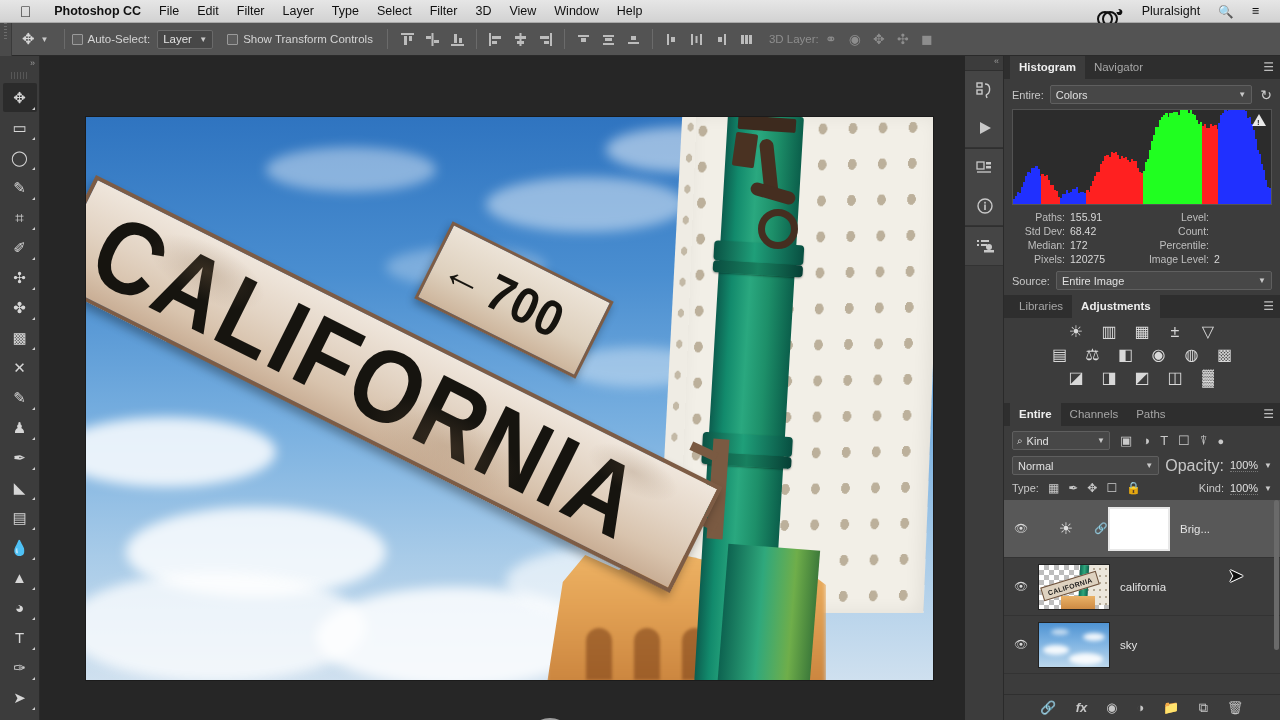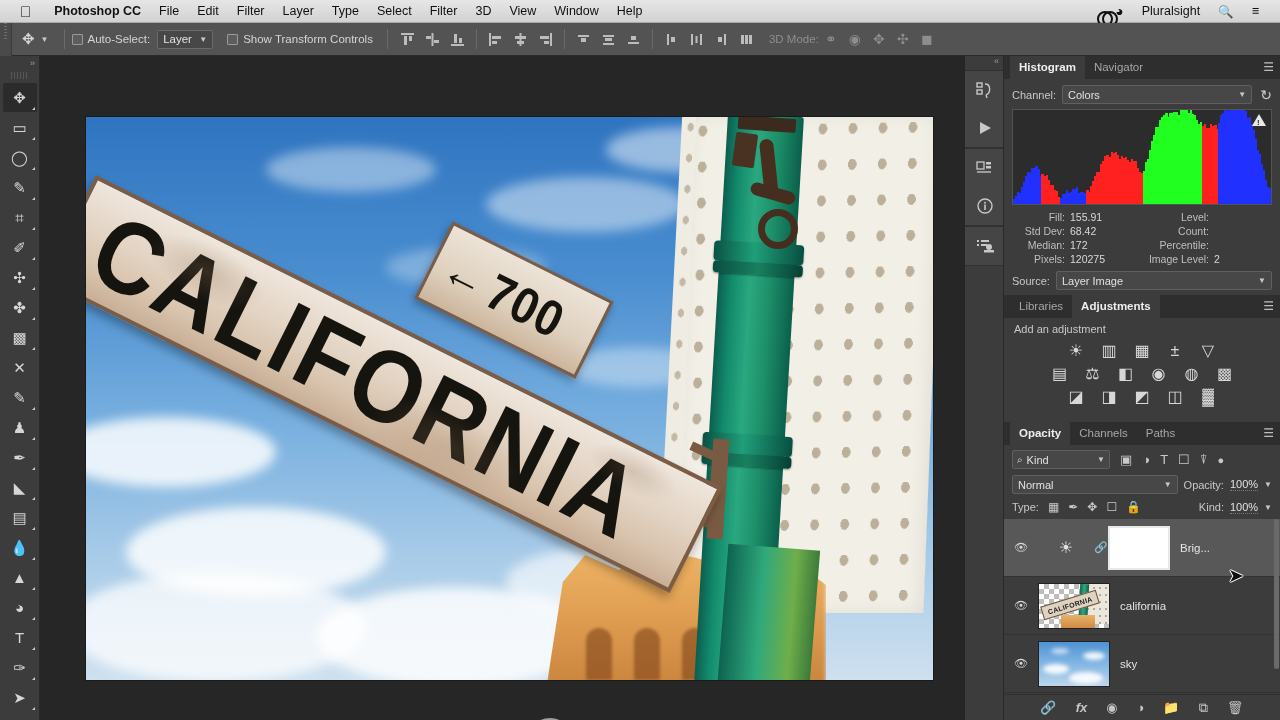--- a/index.html
+++ b/index.html
@@ -226,21 +226,21 @@
   .lyr-tools { display:flex; align-items:center; gap:10px; padding:5px 8px 3px; }
   .kind { display:flex; align-items:center; justify-content:space-between;
     background:#474747; border:1px solid #5f5f5f; border-radius:2px; height:19px;
     width:98px; padding:0 4px; font-size:11px; color:#e0e0e0; }
   .filt-ic { color:#c9c9c9; font-size:13px; }
 
   .blend-row { display:flex; align-items:center; gap:6px; padding:3px 8px; }
   .blend-dd { flex:1; display:flex; align-items:center; justify-content:space-between;
     background:#474747; border:1px solid #5f5f5f; border-radius:2px; height:19px;
     padding:0 5px; font-size:11px; color:#e0e0e0; }
-  .op-label { font-size:11px; color:#c8c8c8; }
+  .op-label { font-size:16px; color:#c8c8c8; }
   .op-val { font-size:11px; color:#e0e0e0; border-bottom:1px dotted #777; }
 
   .lock-row { display:flex; align-items:center; gap:9px; padding:3px 8px 5px;
     font-size:11px; color:#c8c8c8; }
 
   .layer { display:flex; align-items:center; height:58px;
     border-bottom:1px solid #333; padding:0 6px 0 0; }
   .layer.sel { background:#585858; }
   .eye { width:34px; text-align:center; color:#d9d9d9; font-size:11px; }
   .thumb { width:72px; height:46px; border:1px solid #222; }
@@ -416,21 +416,21 @@
         </div>
       <div class="align-btn">
           <svg width="15" height="15">
             <rect x="2" y="3" width="3" height="9" fill="#cfcfcf"></rect>
             <rect x="6" y="3" width="3" height="9" fill="#cfcfcf"></rect>
             <rect x="10" y="3" width="3" height="9" fill="#cfcfcf"></rect>
           </svg>
         </div>
     </div>
 
-    <span class="mode3d">3D Mode:</span>
+    <span class="mode3d">3D Layer:</span>
     <span class="icon3d">⚭</span>
     <span class="icon3d">◉</span>
     <span class="icon3d">✥</span>
     <span class="icon3d">✣</span>
     <span class="icon3d">◼</span>
   </div>
 
   <div class="toolbar">
     <div class="tb-top">»</div>
     <div class="tb-grip"></div>
@@ -634,21 +634,21 @@
 
   <div class="panels">
 
     <div class="tabstrip">
       <div class="tab active">Histogram</div>
       <div class="tab">Navigator</div>
       <div class="panel-menu">☰</div>
     </div>
     <div class="pbody">
       <div class="row">
-        <span>Channel:</span>
+        <span>Entire:</span>
         <div class="dd" style="flex:1;margin-left:6px;margin-right:8px">
           <span>Colors</span>
           <span class="caret">▼</span>
         </div>
         <span style="font-size:14px;color:#cfcfcf">↻</span>
       </div>
       <div class="histo">
         <div id="histo-bars">
             <div class="hbar" style="left: 0px; width: 2.43125px; height: 4.78116px; background: rgb(32, 48, 255);"></div>
             <div class="hbar" style="left: 2.03125px; width: 2.43125px; height: 1.4205px; background: rgb(255, 255, 255);"></div>
@@ -970,53 +970,52 @@
             <div class="hbar" style="left: 253.906px; width: 2.43125px; height: 16.9204px; background: rgb(32, 48, 255);"></div>
             <div class="hbar" style="left: 255.938px; width: 2.43125px; height: 2.27108px; background: rgb(255, 255, 255);"></div>
             <div class="hbar" style="left: 255.938px; width: 2.43125px; height: 7.00633px; background: rgb(255, 32, 255);"></div>
             <div class="hbar" style="left: 255.938px; width: 2.43125px; height: 16.4597px; background: rgb(32, 48, 255);"></div>
             <div class="hbar" style="left: 257.969px; width: 2.43125px; height: 3.46375px; background: rgb(255, 32, 255);"></div>
             <div class="hbar" style="left: 257.969px; width: 2.43125px; height: 10.1851px; background: rgb(32, 48, 255);"></div>
           </div>
         <div class="warn"></div>
       </div>
       <div class="stats" id="histo-stats">
-          <div class="lab">Fill:</div>
+          <div class="lab">Paths:</div>
           <div class="val">155.91</div>
           <div class="lab">Level:</div>
           <div class="val"></div>
           <div class="lab">Std Dev:</div>
           <div class="val">68.42</div>
           <div class="lab">Count:</div>
           <div class="val"></div>
           <div class="lab">Median:</div>
           <div class="val">172</div>
           <div class="lab">Percentile:</div>
           <div class="val"></div>
           <div class="lab">Pixels:</div>
           <div class="val">120275</div>
           <div class="lab">Image Level:</div>
           <div class="val">2</div>
         </div>
       <div class="row" style="margin-top:6px">
         <span>Source:</span>
         <div class="dd" style="flex:1;margin-left:6px">
-          <span>Layer Image</span>
+          <span>Entire Image</span>
           <span class="caret">▼</span>
         </div>
       </div>
     </div>
 
     <div class="tabstrip">
       <div class="tab">Libraries</div>
       <div class="tab active">Adjustments</div>
       <div class="panel-menu">☰</div>
     </div>
     <div style="background:#3c3c3c;padding:0 8px 6px">
-      <div class="adj-title">Add an adjustment</div>
       <div class="adj-rows" id="adj-rows">
           <div class="adj-row">
             <span class="adj-ic">☀</span>
             <span class="adj-ic">▥</span>
             <span class="adj-ic">▦</span>
             <span class="adj-ic">±</span>
             <span class="adj-ic">▽</span>
           </div>
           <div class="adj-row">
             <span class="adj-ic">▤</span>
@@ -1030,21 +1029,21 @@
             <span class="adj-ic">◪</span>
             <span class="adj-ic">◨</span>
             <span class="adj-ic">◩</span>
             <span class="adj-ic">◫</span>
             <span class="adj-ic">▓</span>
           </div>
         </div>
     </div>
 
     <div class="tabstrip">
-      <div class="tab active">Opacity</div>
+      <div class="tab active">Entire</div>
       <div class="tab">Channels</div>
       <div class="tab">Paths</div>
       <div class="panel-menu">☰</div>
     </div>
 
     <div class="lyr-tools">
       <div class="kind">
         <span style="display:flex;align-items:center;gap:4px">
           <span style="font-size:10px">⌕</span>
           <span>Kind</span>

